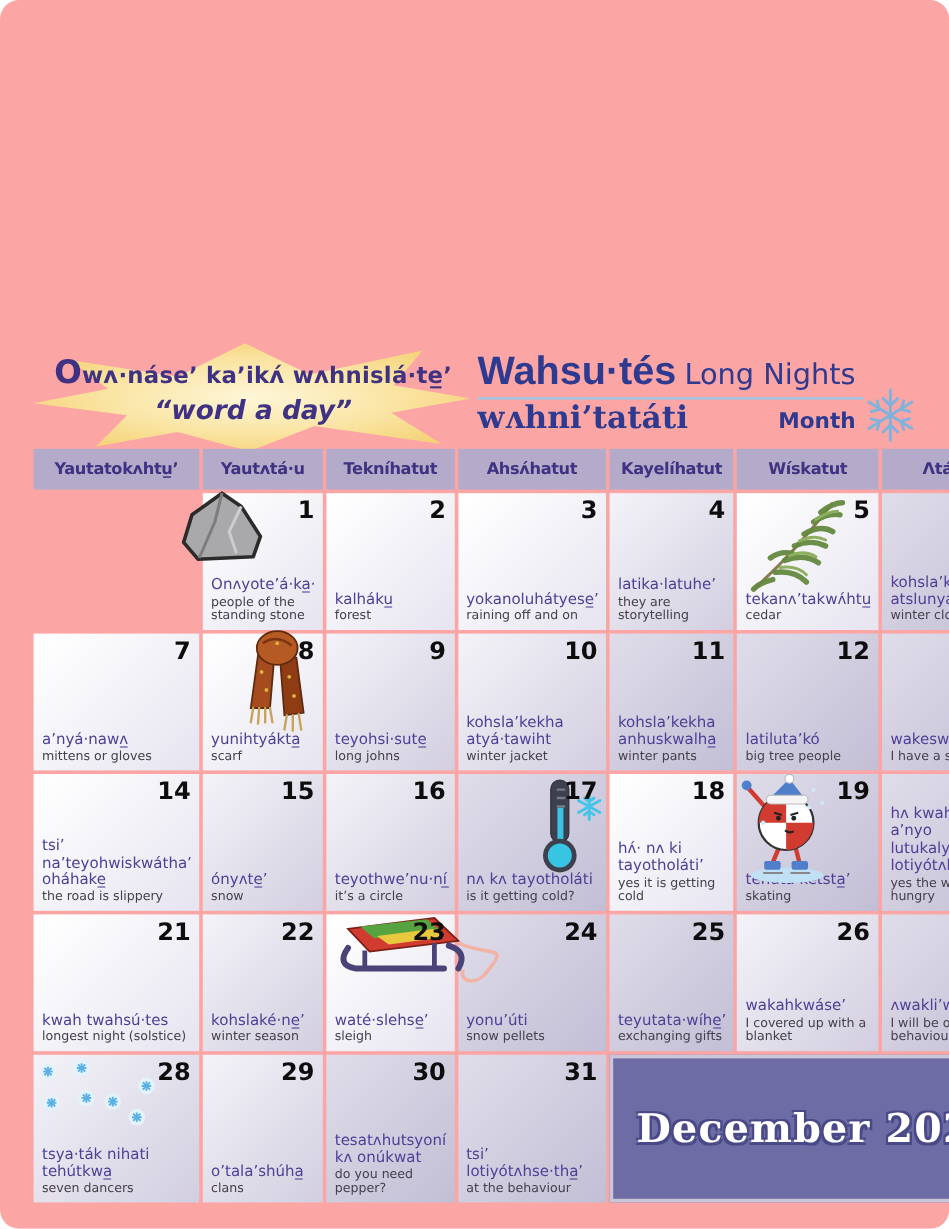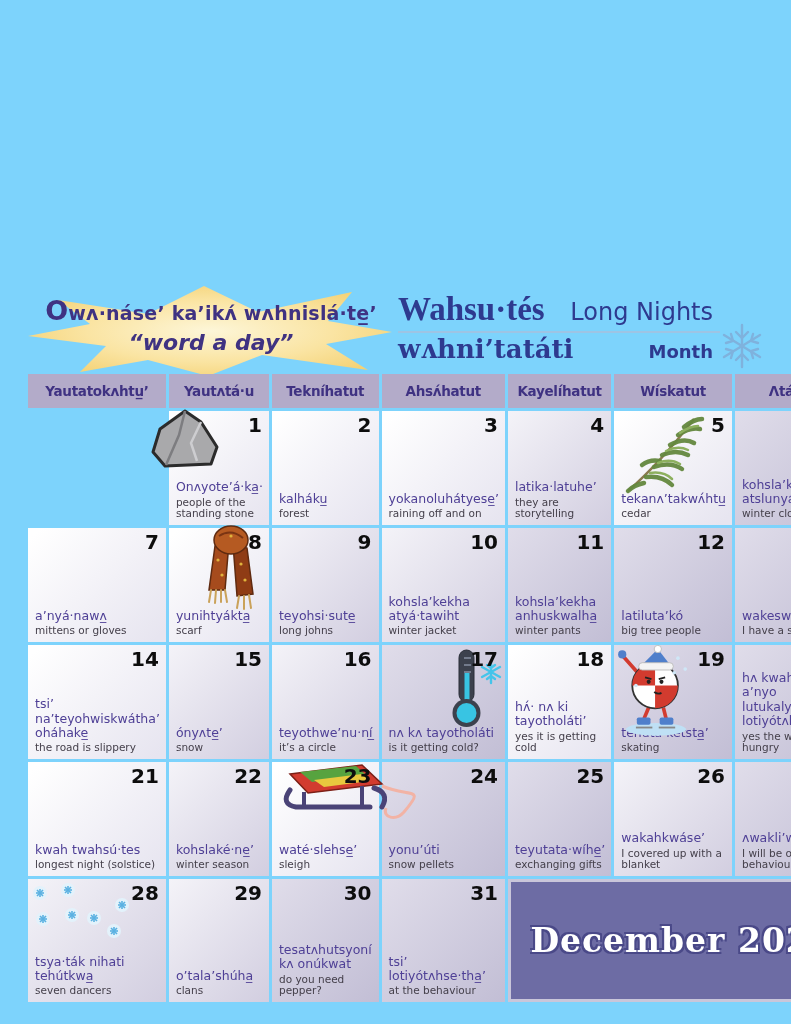--- a/index.html
+++ b/index.html
@@ -1,29 +1,29 @@
 <!DOCTYPE html>
 <html><head>
 <meta charset="utf-8">
 <style>
   html,body{margin:0;padding:0;background:#fff;}
-  #page{position:relative;width:791px;height:1024px;background:#7dd3fc;overflow:hidden;
-        font-family:"DejaVu Sans",sans-serif;}
+  #page{position:relative;width:791px;height:1024px;background:#fca5a5;overflow:hidden;
+        font-family:"DejaVu Sans",sans-serif;border-radius:16px;}
 
   
   #burst-wrap{position:absolute;left:28px;top:284px;width:366px;height:92px;}
   #burst-wrap svg{position:absolute;left:0;top:0;}
   #burst-text{position:absolute;left:0;top:10px;width:100%;text-align:center;color:#3f3282;}
   #burst-line1{display:block;font-size:19px;font-weight:bold;letter-spacing:.2px;line-height:1.25;}
   #burst-line1::first-letter{font-size:27px;}
   #burst-line2{display:block;font-size:22px;font-weight:bold;font-style:italic;margin-top:2px;}
 
   #month-block{position:absolute;left:398px;top:292px;width:365px;color:#2e3a8f;}
   .mb-row{display:flex;align-items:baseline;justify-content:space-between;padding-right:50px;}
-  #month-oneida{font-family:Liberation Serif, serif;font-weight:bold;font-size:33px;line-height:1.05;}
+  #month-oneida{font-family:Liberation Sans, sans-serif;font-weight:bold;font-size:33px;line-height:1.05;}
   #month-english{font-size:24px;font-weight:normal;}
   #month-divider{height:2px;background:#9ec4e4;width:322px;margin:4px 0 3px 0;}
   #month-word{font-family:"DejaVu Serif",serif;font-weight:bold;font-size:26px;line-height:1.05;}
   #month-label{font-size:18px;font-weight:bold;}
   #hdr-snowflake{position:absolute;right:0;top:30px;}
 
   
   #grid{position:absolute;left:28px;top:374px;width:735px;
         display:grid;grid-template-columns:repeat(7,1fr);
         grid-template-rows:34px 114px 114px 114px 114px 123px;gap:3px;}

